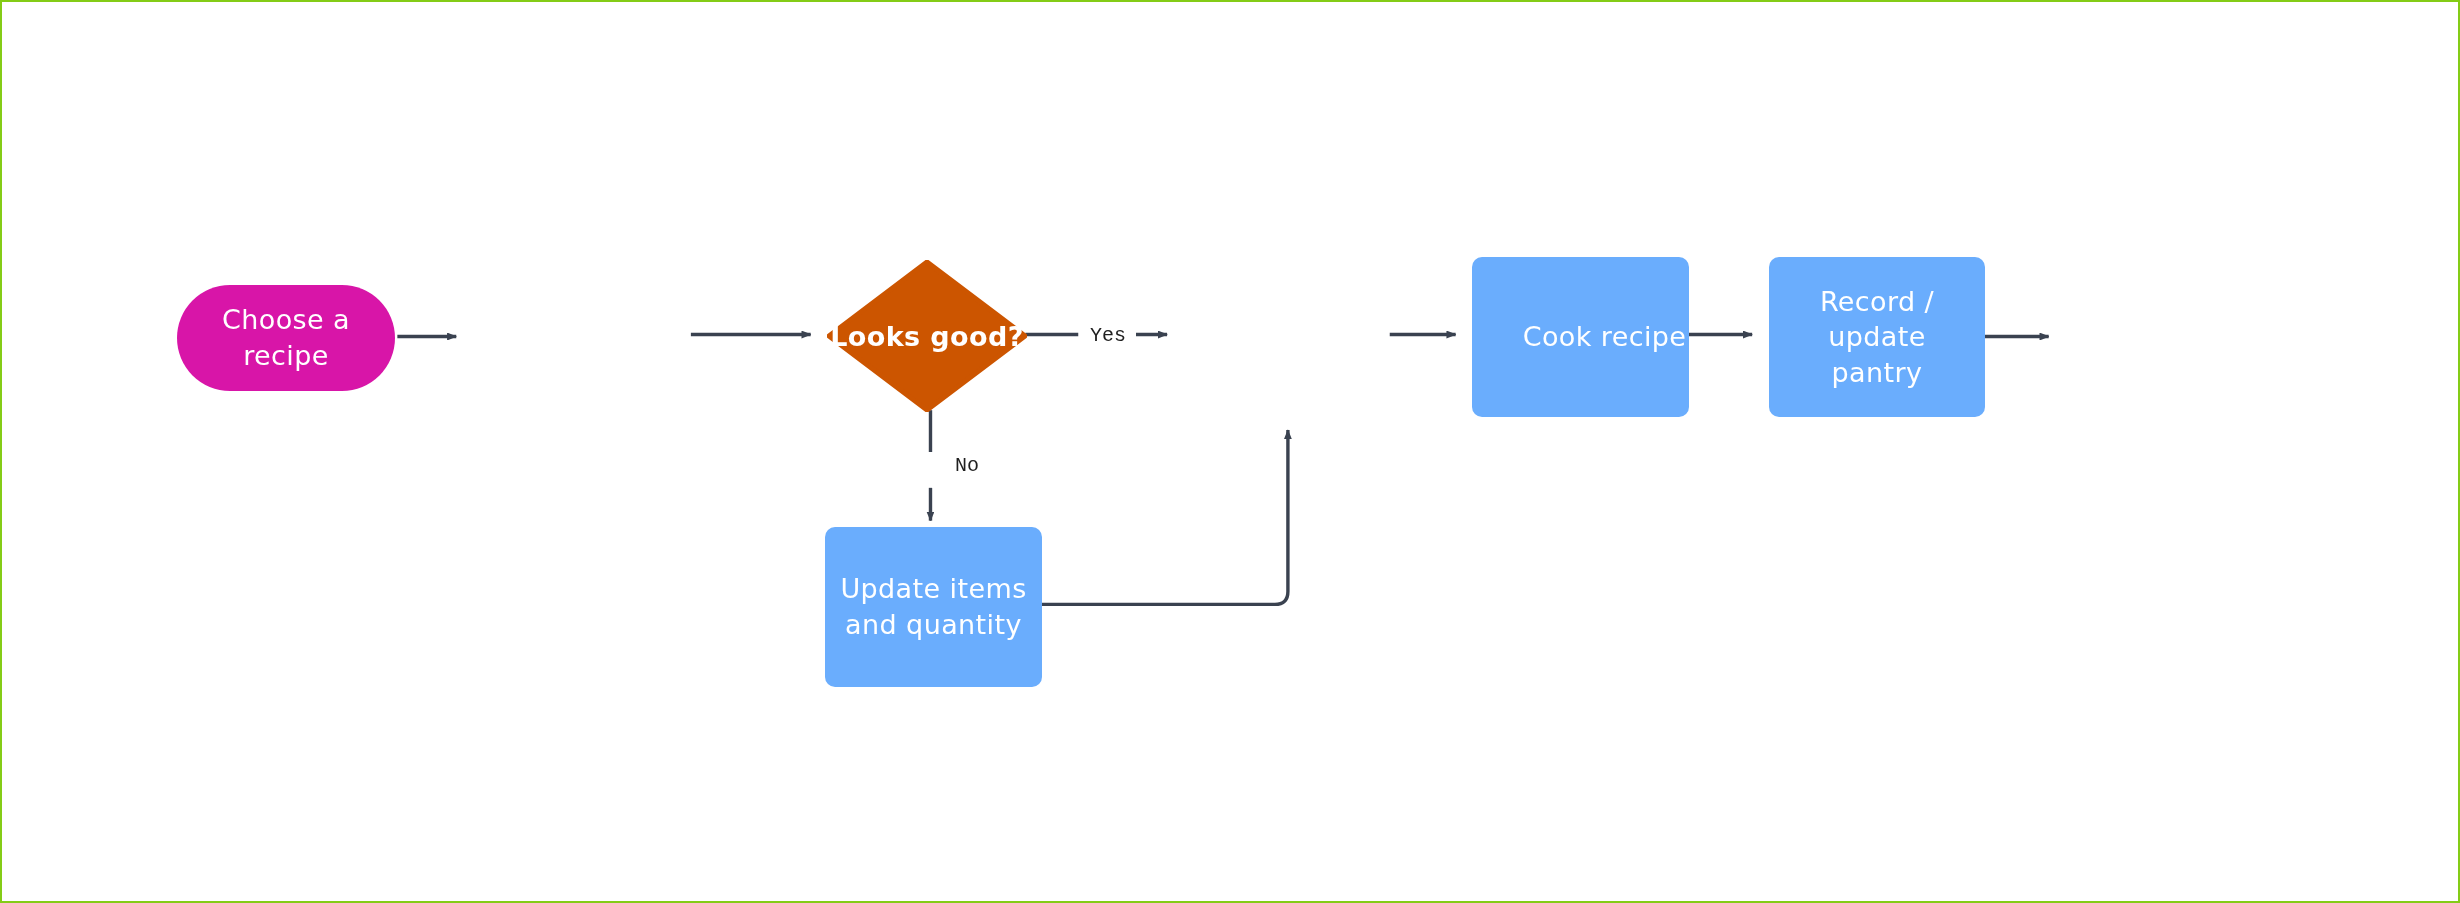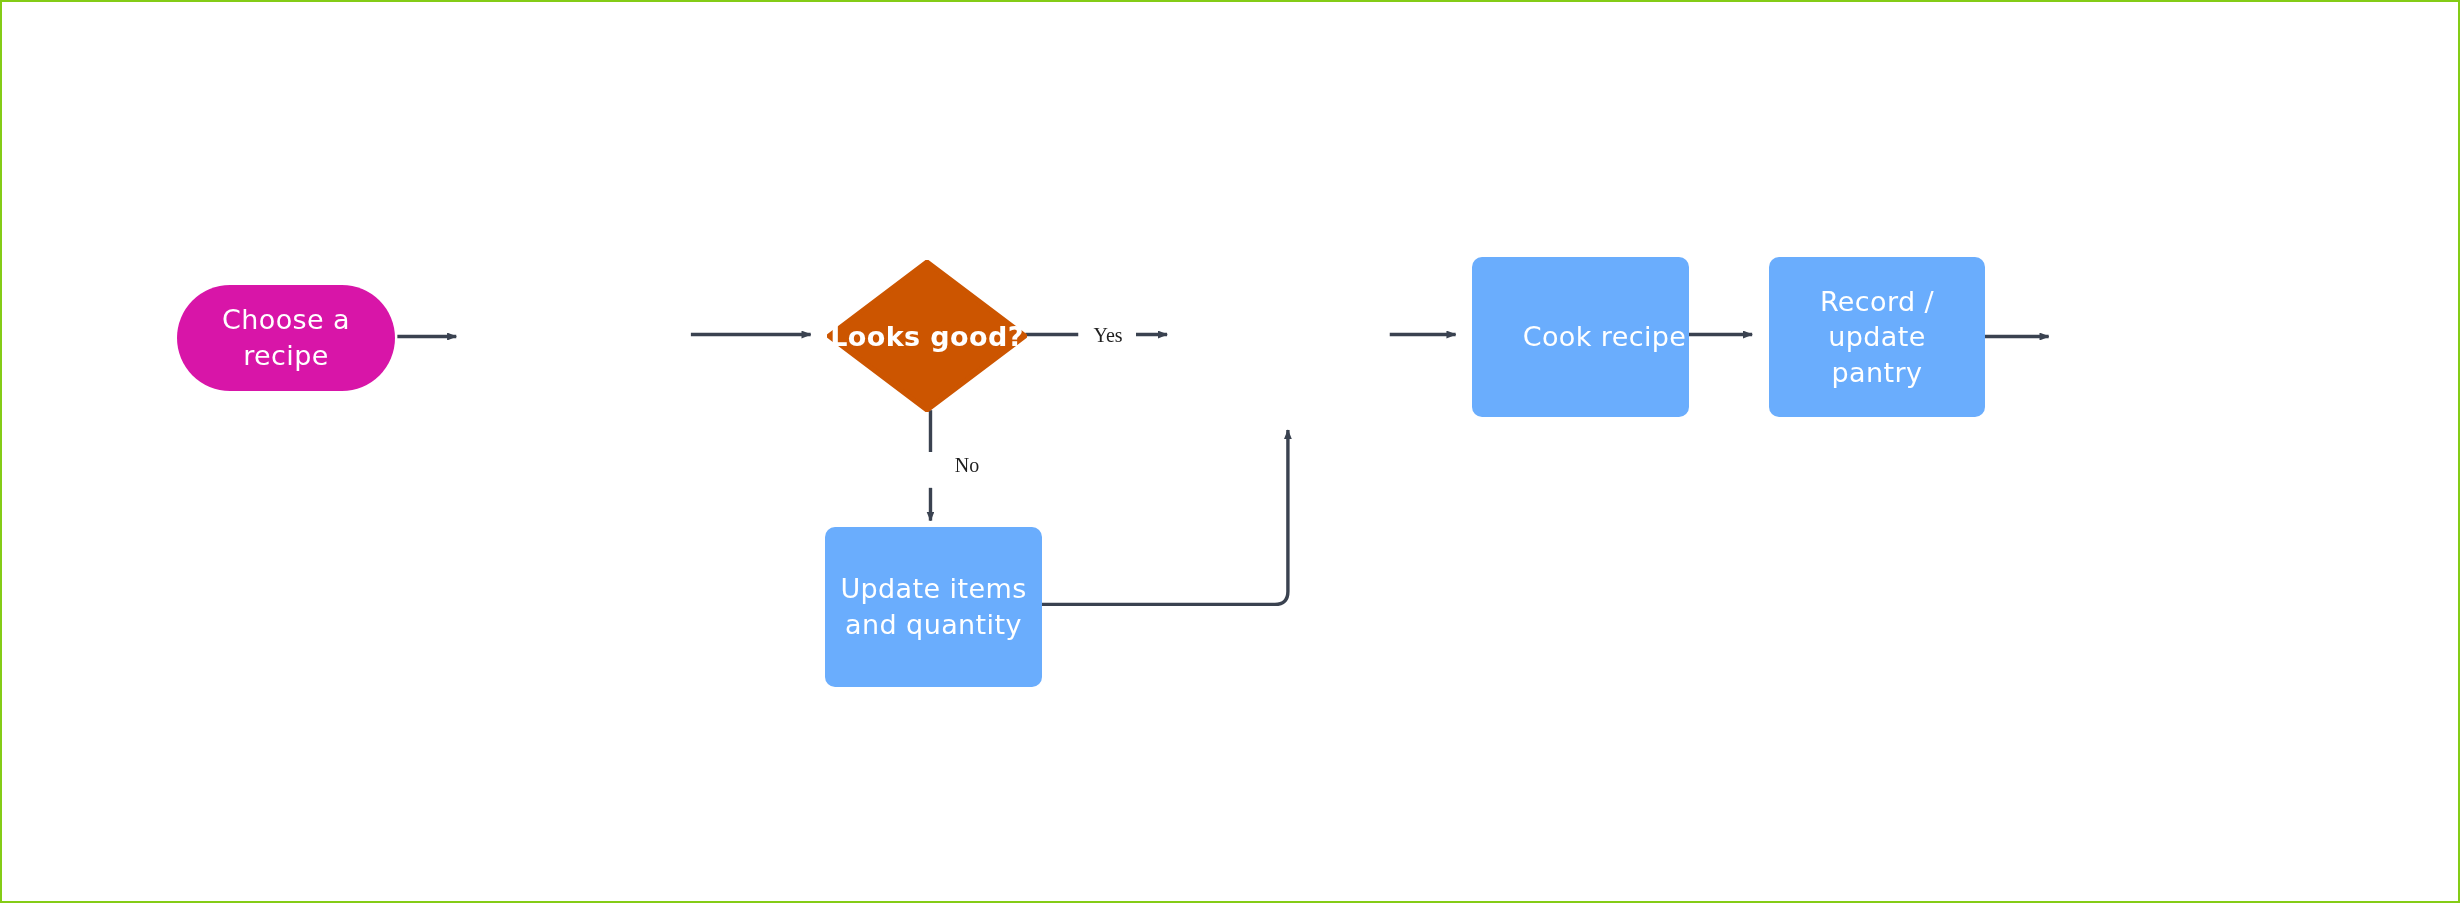--- a/index.html
+++ b/index.html
@@ -65,21 +65,21 @@
     letter-spacing: 0.4px;
     font-weight: bold;
   }
   .edge-label {
     position: absolute;
     color: #1f1f1f;
     background: #ffffff;
     padding: 0 3px;
     text-align: center;
     white-space: nowrap;
-    font-family: Liberation Serif, serif;
+    font-family: Liberation Mono, monospace;
   }
 </style>
 </head>
 <body>
 
 <div id="canvas">
 
   <svg id="edge-layer" viewBox="0 0 2460 903" preserveAspectRatio="none" xmlns="http://www.w3.org/2000/svg">
     <defs>
       <marker id="arrowhead" markerWidth="10" markerHeight="8" refX="9.2" refY="4" orient="auto" markerUnits="userSpaceOnUse">

